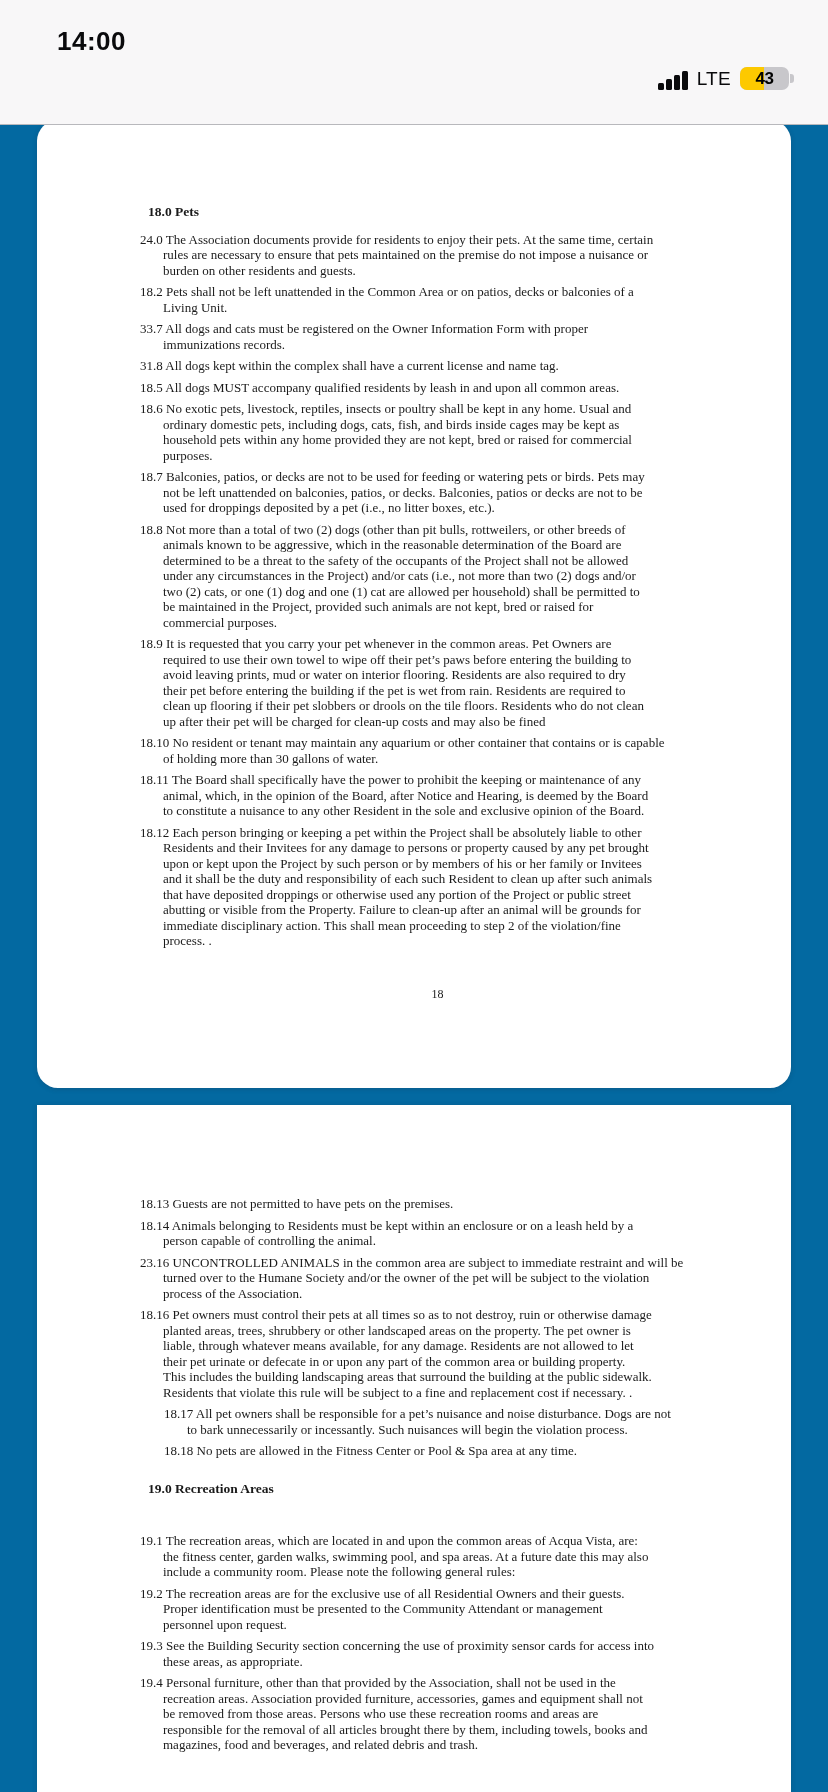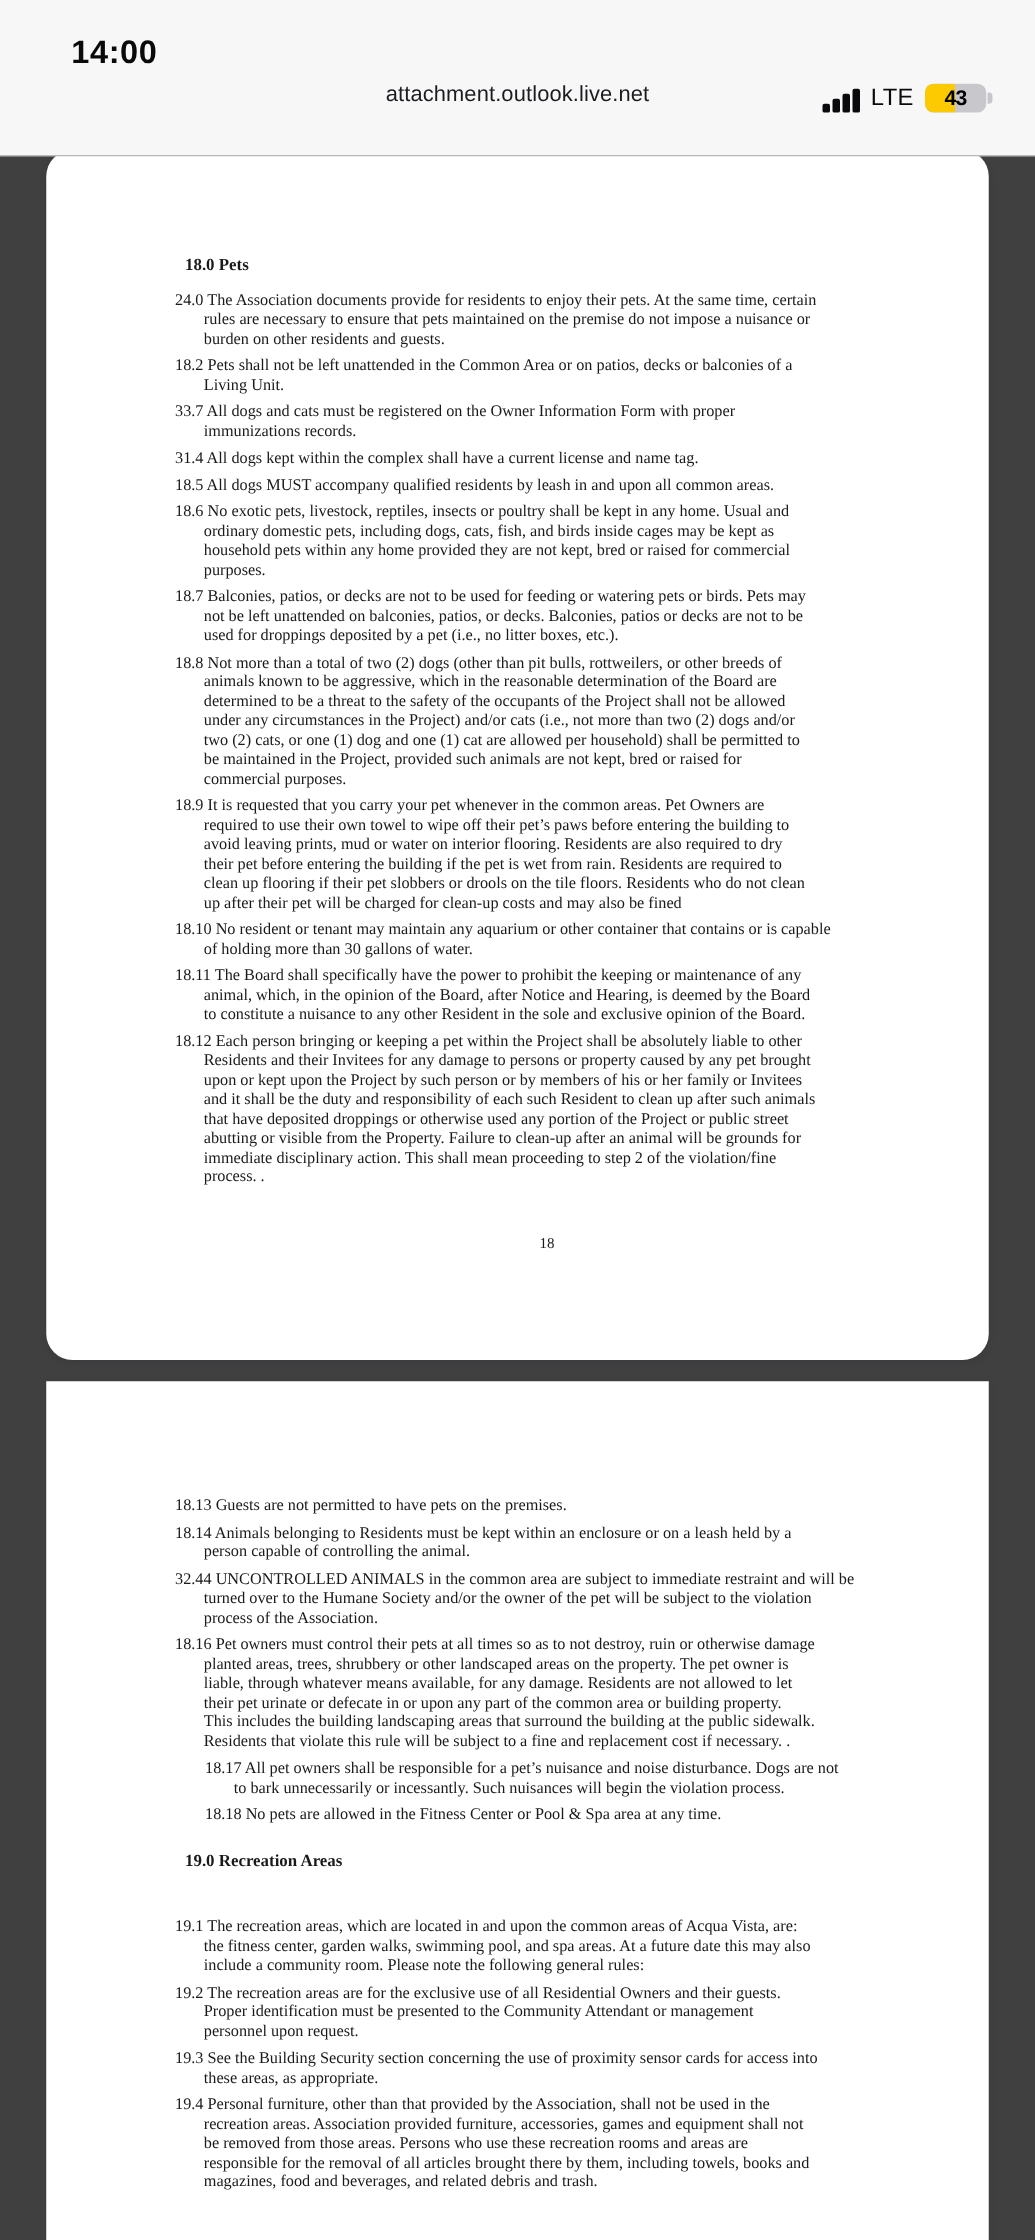--- a/index.html
+++ b/index.html
@@ -1,19 +1,19 @@
 <!DOCTYPE html>
 <html><head>
 <meta charset="utf-8">
 <style>
   html,body{margin:0;padding:0;background:#dfe0e4;}
   .screen{
     position:relative;
     width:828px;height:1792px;
-    background:#404040;
+    background:#0369a1;
     overflow:hidden;
     font-family:"Liberation Sans",sans-serif;
   }
   
   .chrome{
     position:absolute;top:0;left:0;right:0;height:124px;
     background:#f8f7f8;
     border-bottom:1px solid #b8b8bc;
     z-index:10;
   }
@@ -100,38 +100,35 @@
         </span>
       <span class="lte">LTE</span>
       <span class="battery">
         <span class="batt-body">
           <span class="batt-fill"></span>
         </span>
         <span class="batt-num">43</span>
         <span class="batt-cap"></span>
       </span>
     </div>
-    <div class="url-row">
-      <span class="url">attachment.outlook.live.net</span>
-    </div>
   </div>
 
   <div class="doc-scroll">
 
     <div class="page page-1">
       <div>
           <div class="doc-heading">18.0 Pets</div>
           <div class="doc-item">24.0 The Association documents provide for residents to enjoy their pets. At the same time, certain
 rules are necessary to ensure that pets maintained on the premise do not impose a nuisance or
 burden on other residents and guests.</div>
           <div class="doc-item">18.2 Pets shall not be left unattended in the Common Area or on patios, decks or balconies of a
 Living Unit.</div>
           <div class="doc-item">33.7 All dogs and cats must be registered on the Owner Information Form with proper
 immunizations records.</div>
-          <div class="doc-item">31.4 All dogs kept within the complex shall have a current license and name tag.</div>
+          <div class="doc-item">31.8 All dogs kept within the complex shall have a current license and name tag.</div>
           <div class="doc-item">18.5 All dogs MUST accompany qualified residents by leash in and upon all common areas.</div>
           <div class="doc-item">18.6 No exotic pets, livestock, reptiles, insects or poultry shall be kept in any home. Usual and
 ordinary domestic pets, including dogs, cats, fish, and birds inside cages may be kept as
 household pets within any home provided they are not kept, bred or raised for commercial
 purposes.</div>
           <div class="doc-item">18.7 Balconies, patios, or decks are not to be used for feeding or watering pets or birds. Pets may
 not be left unattended on balconies, patios, or decks. Balconies, patios or decks are not to be
 used for droppings deposited by a pet (i.e., no litter boxes, etc.).</div>
           <div class="doc-item">18.8 Not more than a total of two (2) dogs (other than pit bulls, rottweilers, or other breeds of
 animals known to be aggressive, which in the reasonable determination of the Board are
@@ -161,21 +158,21 @@
 process. .</div>
         </div>
       <div class="page-number">18</div>
     </div>
 
     <div class="page page-2">
       <div>
           <div class="doc-item">18.13 Guests are not permitted to have pets on the premises.</div>
           <div class="doc-item">18.14 Animals belonging to Residents must be kept within an enclosure or on a leash held by a
 person capable of controlling the animal.</div>
-          <div class="doc-item">32.44 UNCONTROLLED ANIMALS in the common area are subject to immediate restraint and will be
+          <div class="doc-item">23.16 UNCONTROLLED ANIMALS in the common area are subject to immediate restraint and will be
 turned over to the Humane Society and/or the owner of the pet will be subject to the violation
 process of the Association.</div>
           <div class="doc-item">18.16 Pet owners must control their pets at all times so as to not destroy, ruin or otherwise damage
 planted areas, trees, shrubbery or other landscaped areas on the property. The pet owner is
 liable, through whatever means available, for any damage. Residents are not allowed to let
 their pet urinate or defecate in or upon any part of the common area or building property.
 This includes the building landscaping areas that surround the building at the public sidewalk.
 Residents that violate this rule will be subject to a fine and replacement cost if necessary. .</div>
           <div class="doc-item indent-sm">18.17 All pet owners shall be responsible for a pet’s nuisance and noise disturbance. Dogs are not
 to bark unnecessarily or incessantly. Such nuisances will begin the violation process.</div>

